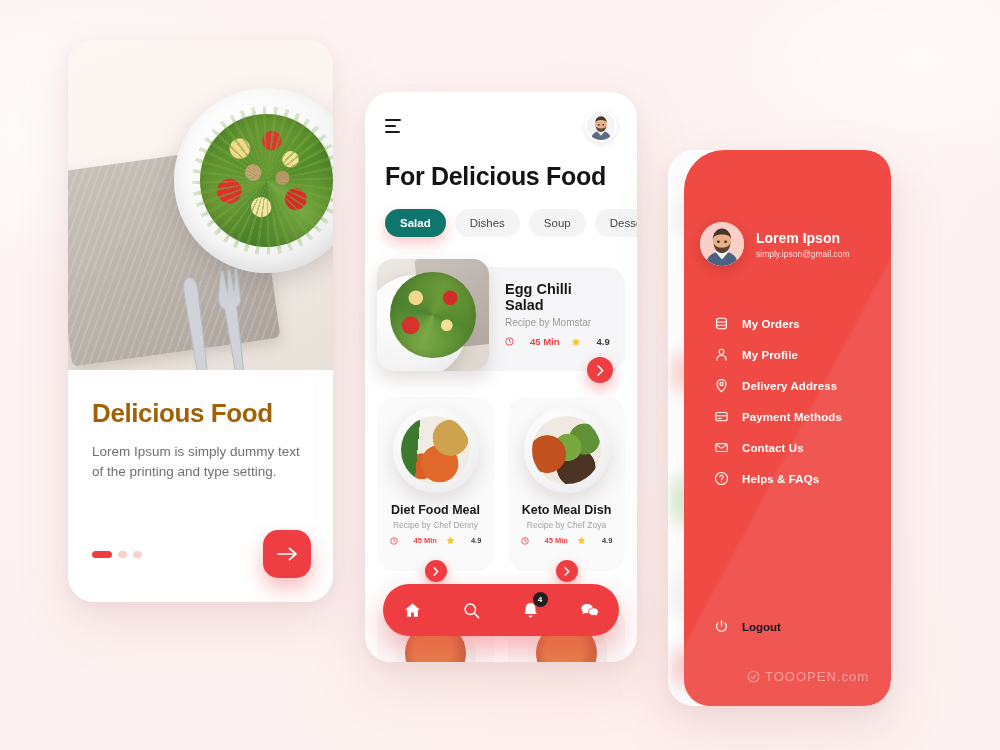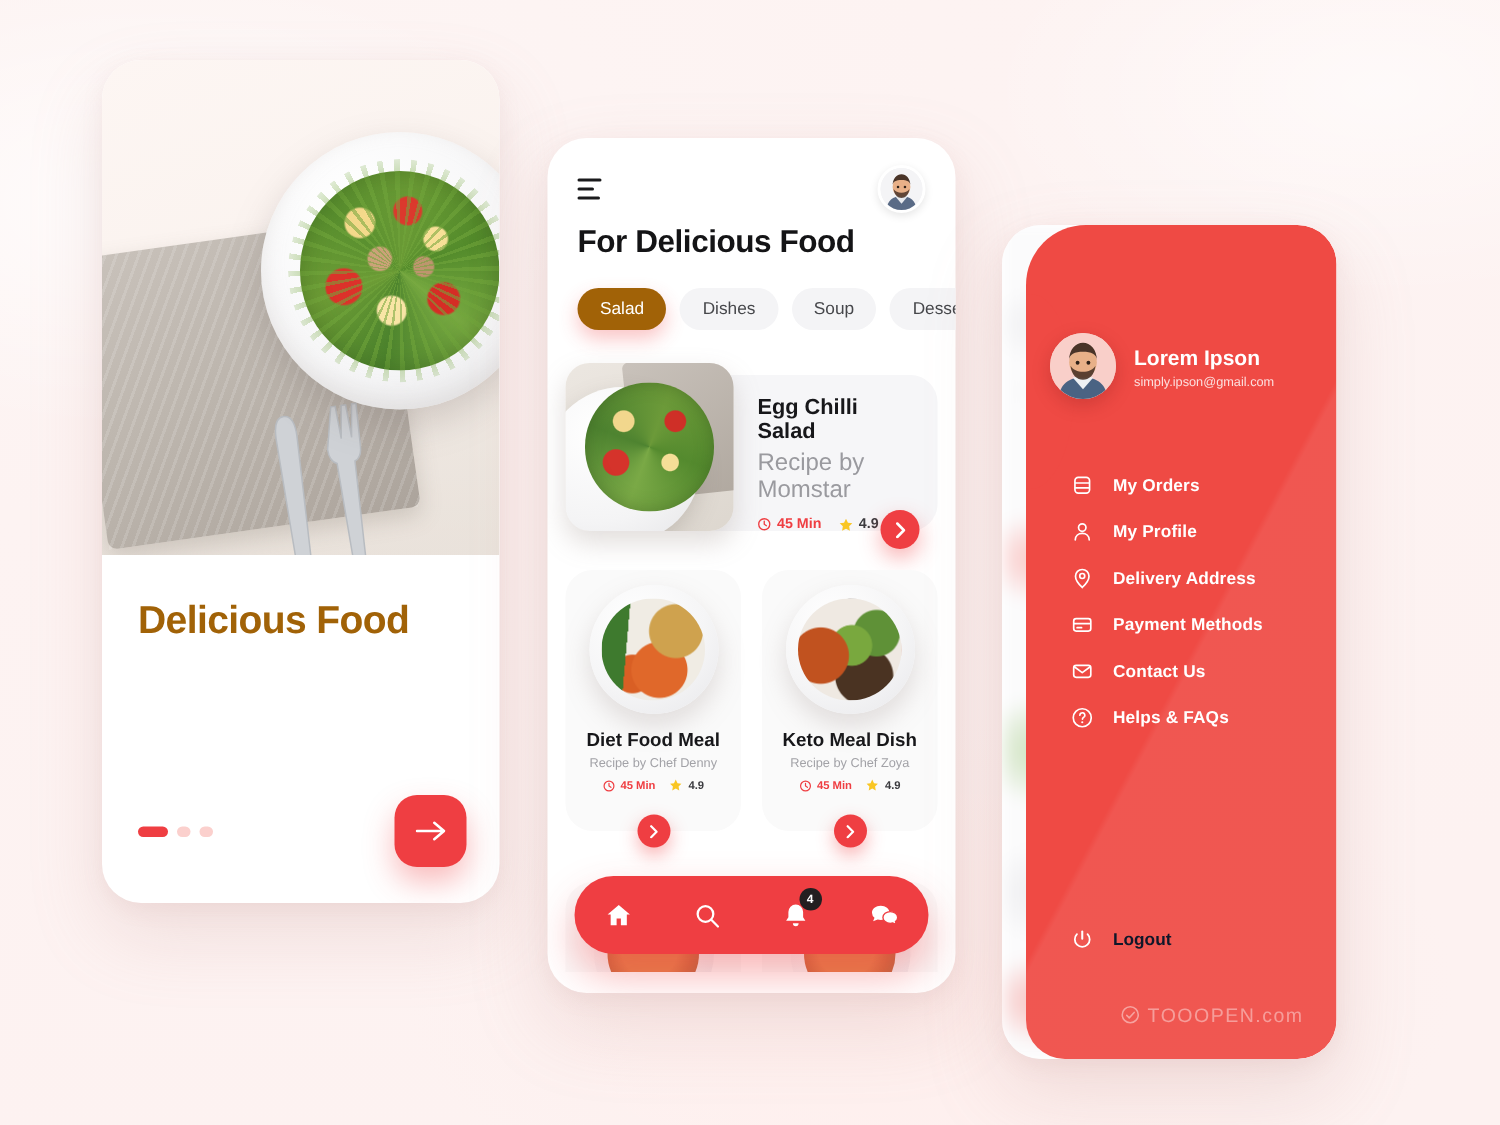--- a/index.html
+++ b/index.html
@@ -118,28 +118,28 @@
   .burger i:nth-child(1) { width: 16px; }
   .burger i:nth-child(2) { width: 11px; }
   .burger i:nth-child(3) { width: 15px; }
   .avatar {
     width: 32px; height: 32px; border-radius: 50%;
     background: #f2f2f4; overflow: hidden; position: relative;
     box-shadow: 0 2px 6px rgba(0,0,0,.10);
     border: 2px solid #fff;
   }
   .av-face { position: absolute; inset: 0; }
-  .p2-heading { margin-top: 8px; font-size: 21px; font-weight: 700; color: #141416; letter-spacing: -.3px; }
+  .p2-heading { margin-top: 20px; font-size: 25px; font-weight: 700; color: #141416; letter-spacing: -.3px; }
   .chips { margin-top: 18px; display: flex; gap: 9px; }
   .chip {
     font-size: 11.5px; color: #46474b; background: #f4f4f6;
     padding: 8px 15px; border-radius: 14px; white-space: nowrap; cursor: pointer; border: none;
     font-family: inherit;
   }
-  .chip.active { background: #a16207; color: #fff; font-weight: 400; box-shadow: 0 6px 13px rgba(239,62,66,.30); }
+  .chip.active { background: #0f766e; color: #fff; font-weight: 700; box-shadow: 0 6px 13px rgba(239,62,66,.30); }
 
   .feature {
     margin: 22px 12px 0 12px; position: relative; height: 112px;
   }
   .feature-card {
     position: absolute; left: 42px; right: 0; top: 8px; bottom: 0;
     background: #f6f6f8; border-radius: 18px;
   }
   .feature-img {
     position: absolute; left: 0; top: 0; width: 112px; height: 112px;
@@ -154,23 +154,23 @@
   .fi-salad { position: absolute; left: 12%; top: 12%; width: 76%; height: 76%; border-radius: 50%;
     background:
       radial-gradient(circle at 30% 30%, #f2d78d 0 8%, rgba(0,0,0,0) 9%),
       radial-gradient(circle at 66% 62%, #f5de97 0 7%, rgba(0,0,0,0) 8%),
       radial-gradient(circle at 24% 62%, #d5332b 0 10%, rgba(0,0,0,0) 11%),
       radial-gradient(circle at 70% 30%, #cf2f27 0 8%, rgba(0,0,0,0) 9%),
       conic-gradient(from 20deg, #6c9a39, #548a2e, #7aa946, #4e8330, #6c9a39);
     box-shadow: inset 0 0 12px rgba(40,70,20,.35); }
   .feature-txt { position: absolute; left: 128px; top: 22px; right: 14px; }
   .f-title { font-size: 14.5px; font-weight: 700; color: #17171a; }
-  .f-sub { margin-top: 4px; font-size: 16px; color: #9a9a9f; }
+  .f-sub { margin-top: 4px; font-size: 10px; color: #9a9a9f; }
   .meta { margin-top: 8px; display: flex; align-items: center; gap: 11px; }
-  .meta-item { display: flex; align-items: center; gap: 4px; font-size: 9.5px; font-weight: 700; }
+  .meta-item { display: flex; align-items: center; gap: 16px; font-size: 9.5px; font-weight: 700; }
   .meta-time { color: #ef3e42; }
   .meta-rate { color: #3c3c40; }
   .go-btn {
     position: absolute; right: 12px; bottom: -12px;
     width: 26px; height: 26px; border-radius: 50%; border: none; cursor: pointer;
     background: #ef3e42; color: #fff;
     display: flex; align-items: center; justify-content: center;
     box-shadow: 0 6px 14px rgba(239,62,66,.40);
   }
 
@@ -306,20 +306,21 @@
     </svg>
 
     <div class="plate-wrap">
       <div class="plate"></div>
       <div class="salad"></div>
     </div>
   </div>
 
   <div class="p1-body">
     <div class="p1-title">Delicious Food</div>
+    <div class="p1-sub">Lorem Ipsum is simply dummy text of the printing and type setting.</div>
   </div>
 
   <div class="p1-foot">
     <div class="dots">
       <span class="dot active"></span>
       <span class="dot"></span>
       <span class="dot"></span>
     </div>
     <button class="cta">
       <svg width="21" height="14" viewBox="0 0 21 14">

